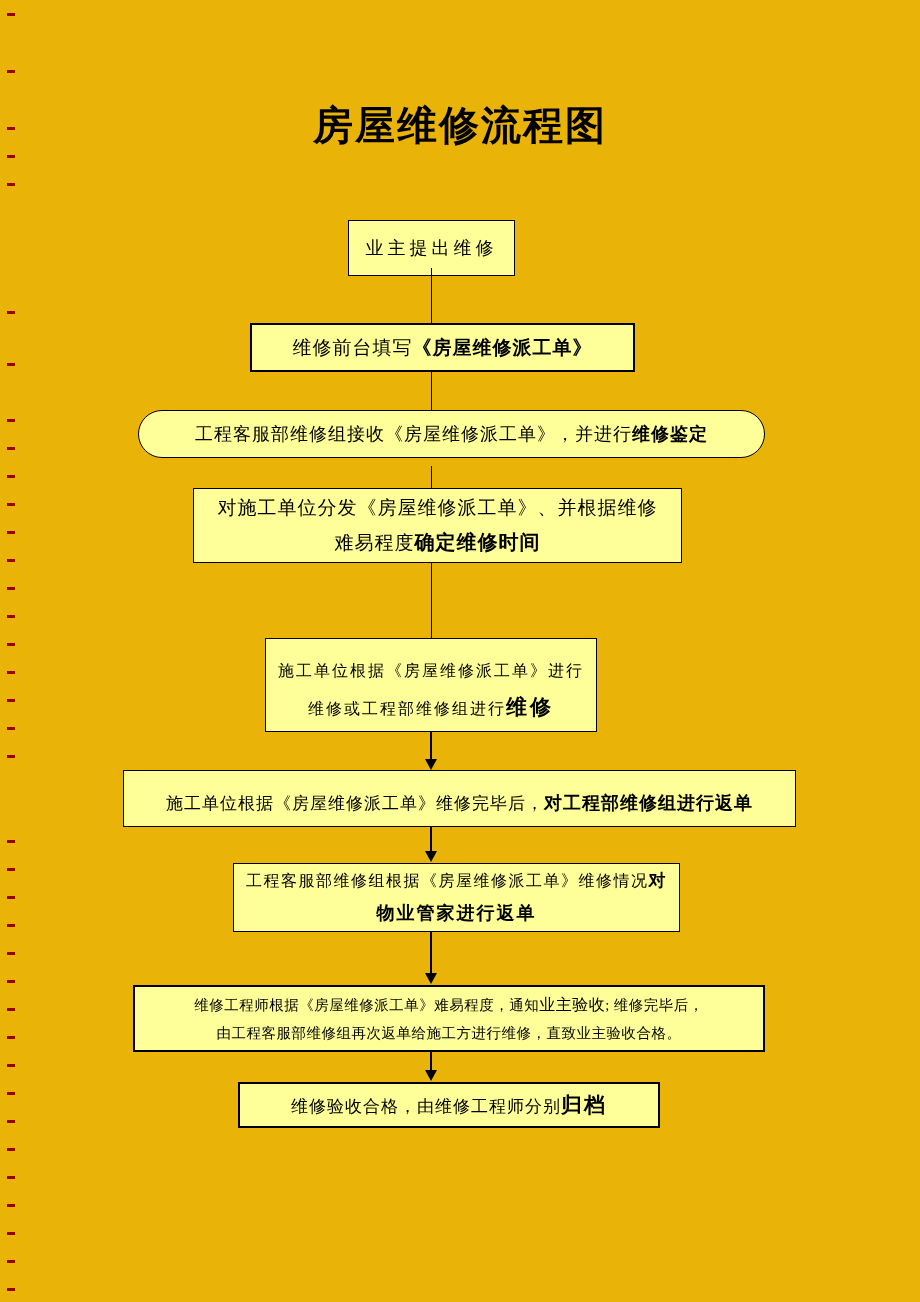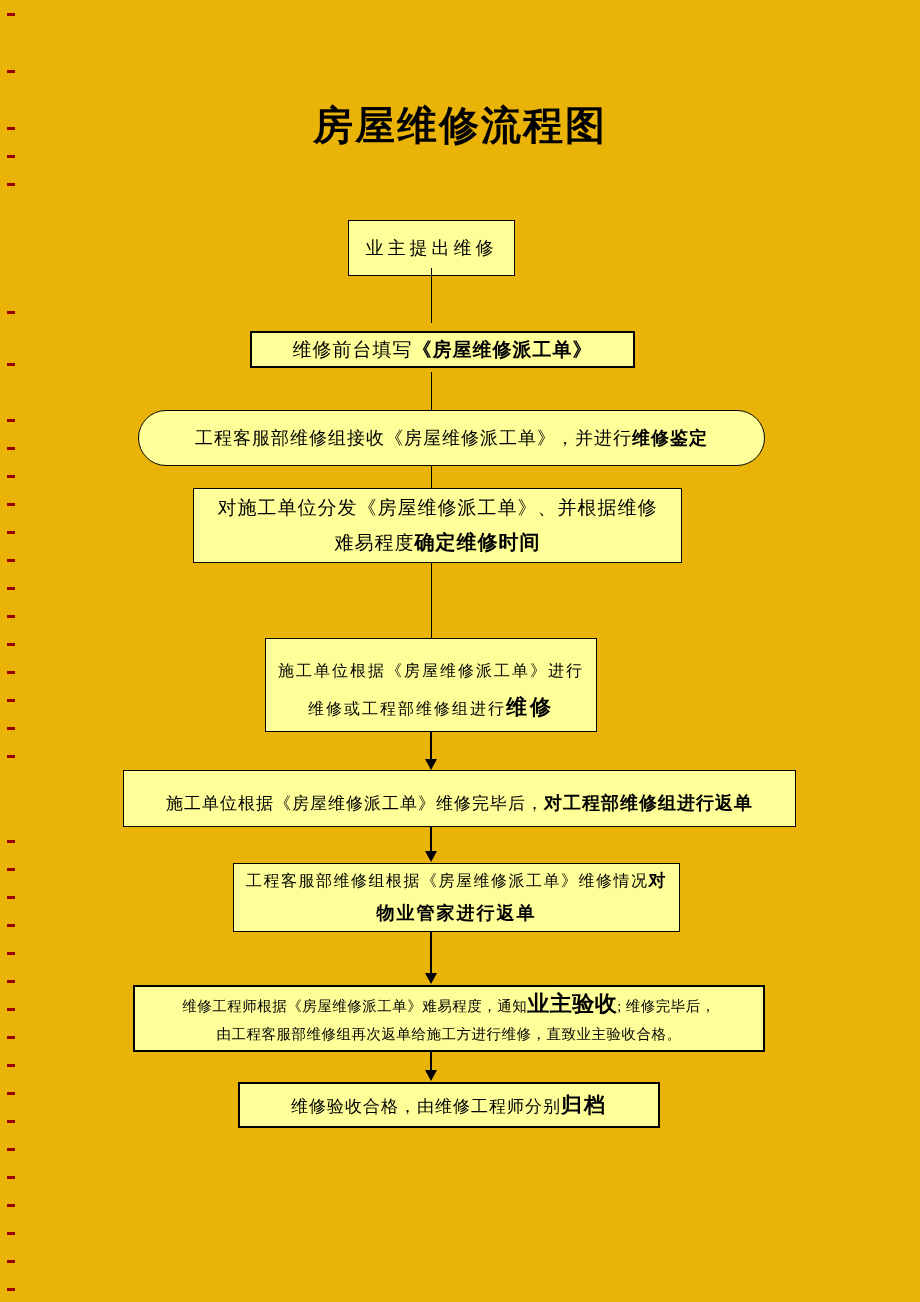--- a/index.html
+++ b/index.html
@@ -43,47 +43,47 @@
   .s4{font-size:19px;letter-spacing:1px;line-height:34px;}
   .s4 .b{font-size:20px;}
   .s5{font-size:16px;letter-spacing:2px;line-height:36px;justify-content:flex-start;padding-top:14px;}
   .s5 .b{font-size:21px;letter-spacing:3px;}
   .s6{font-size:17px;letter-spacing:1px;justify-content:center;padding-top:9px;}
   .s6 .b{font-size:18px;}
   .s7{font-size:16px;letter-spacing:1.5px;line-height:32px;}
   .s7 .b{font-size:17px;}
   .s7 .l2 .b{font-size:18px;letter-spacing:2px;margin-top:20px;}
   .s8{font-size:14.5px;letter-spacing:0.5px;line-height:28px;border-width:2px;}
-  .s8 .big{font-size:22px;font-weight:bold;}
+  .s8 .big{font-size:16px;font-weight:normal;}
   .s9{font-size:17px;letter-spacing:1px;border-width:2px;}
   .s9 .b{font-size:21px;letter-spacing:2px;}
   .s2b{border-width:2px;}
 </style>
 </head>
 <body>
 
 <div class="page">
 
   <div class="title">房屋维修流程图</div>
 
   <div class="bx s1" style="left:348px;top:220px;width:167px;height:56px;">
     <span class="ln"><span>业主提出维修</span></span>
   </div>
 
   <div class="conn" style="left:431px;top:268px;width:1px;height:55px;"></div>
 
-  <div class="bx s2 s2b" style="left:250px;top:331px;width:385px;height:37px;">
+  <div class="bx s2 s2b" style="left:250px;top:323px;width:385px;height:49px;">
     <span class="ln">
       <span>维修前台填写</span><span class="b">《房屋维修派工单》</span>
     </span>
   </div>
 
   <div class="conn" style="left:431px;top:372px;width:1px;height:38px;"></div>
 
-  <div class="bx s3" style="left:138px;top:410px;width:627px;height:56px;border-radius:28px;">
+  <div class="bx s3" style="left:138px;top:410px;width:627px;height:48px;border-radius:28px;">
     <span class="ln">
       <span>工程客服部维修组接收《房屋维修派工单》，并进行</span><span class="b">维修鉴定</span>
     </span>
   </div>
 
   <div class="conn" style="left:431px;top:466px;width:1px;height:22px;"></div>
 
   <div class="bx s4" style="left:193px;top:488px;width:489px;height:75px;">
     <span class="ln"><span>对施工单位分发《房屋维修派工单》、并根据维修</span></span>
     <span class="ln">

